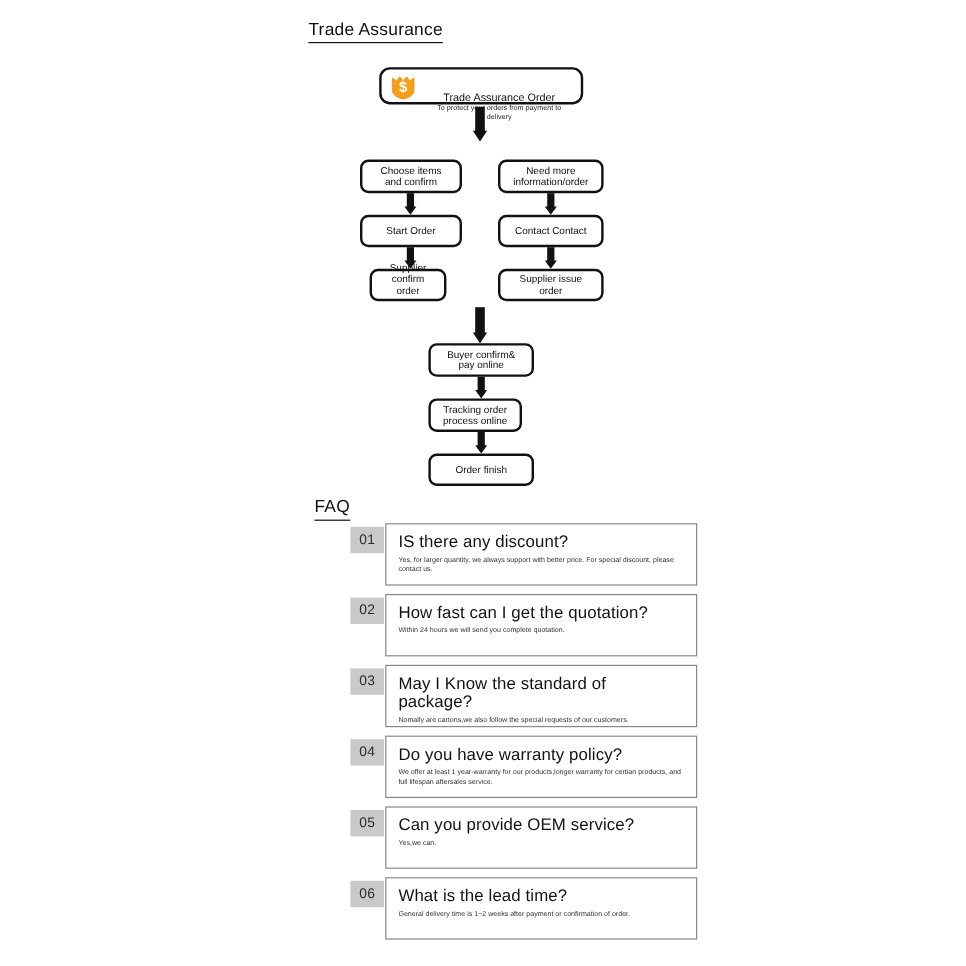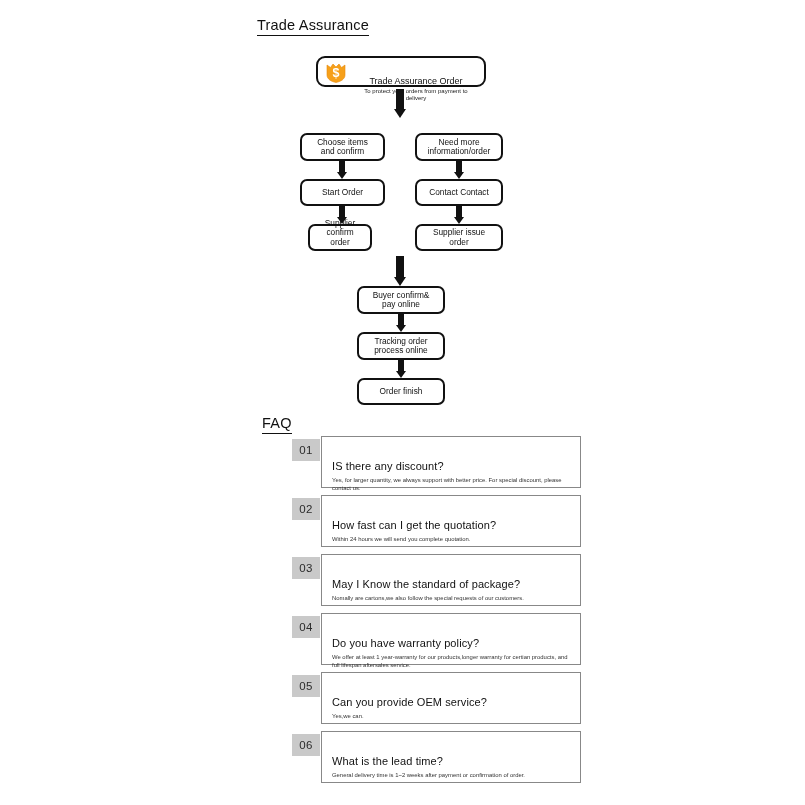--- a/index.html
+++ b/index.html
@@ -154,26 +154,25 @@
     left: 285px;
     top: 0;
     width: 260px;
     height: 52px;
     box-sizing: border-box;
     border: 1.3px solid #888;
     background: #ffffff;
     padding: 7px 10px 0 10px;
   }
   .faq-q {
-    font-size: 11px;
+    font-size: 14px;
     color: #111;
     line-height: 1.1;
     margin-bottom: 5px;
     letter-spacing: .1px;
-    margin-top: 16px;
   }
   .faq-a {
     font-size: 5.9px;
     color: #333;
     line-height: 1.35;
   }
 </style>
 </head>
 <body>
 
@@ -255,21 +254,21 @@
 
     <div class="node" style="left:357px; top:286px; width:88px; height:28px;">
       <span class="label">Buyer confirm&amp;
 pay online</span>
     </div>
     <div class="arrow small" style="left:401px; top:314px;">
       <div class="shaft" style="top:0; width:6px; height:14px;"></div>
       <div class="head" style="top:11px;"></div>
     </div>
 
-    <div class="node" style="left:357px; top:332px; width:88px; height:28px;">
+    <div class="node" style="left:357px; top:332px; width:78px; height:28px;">
       <span class="label">Tracking order
 process online</span>
     </div>
     <div class="arrow small" style="left:401px; top:360px;">
       <div class="shaft" style="top:0; width:6px; height:14px;"></div>
       <div class="head" style="top:11px;"></div>
     </div>
 
     <div class="node" style="left:357px; top:378px; width:88px; height:27px;">
       <span class="label">Order finish</span>

